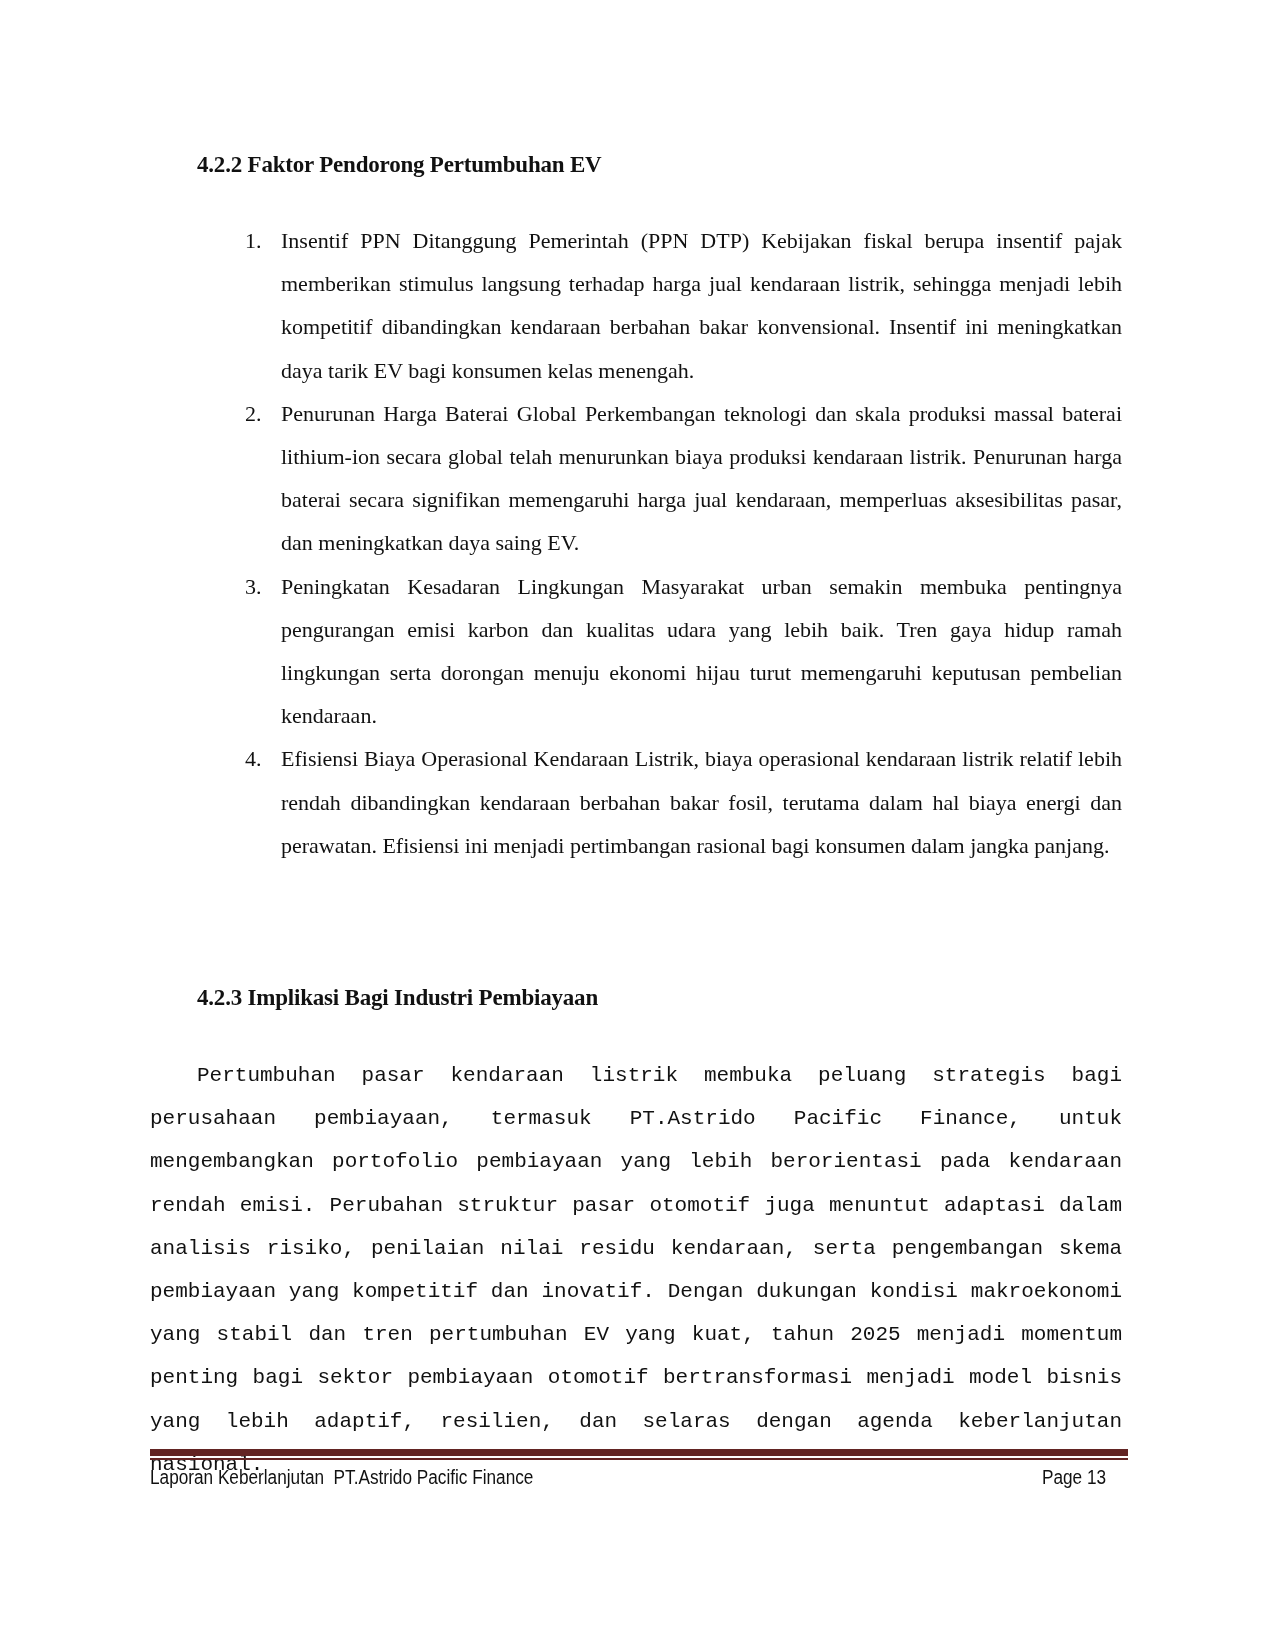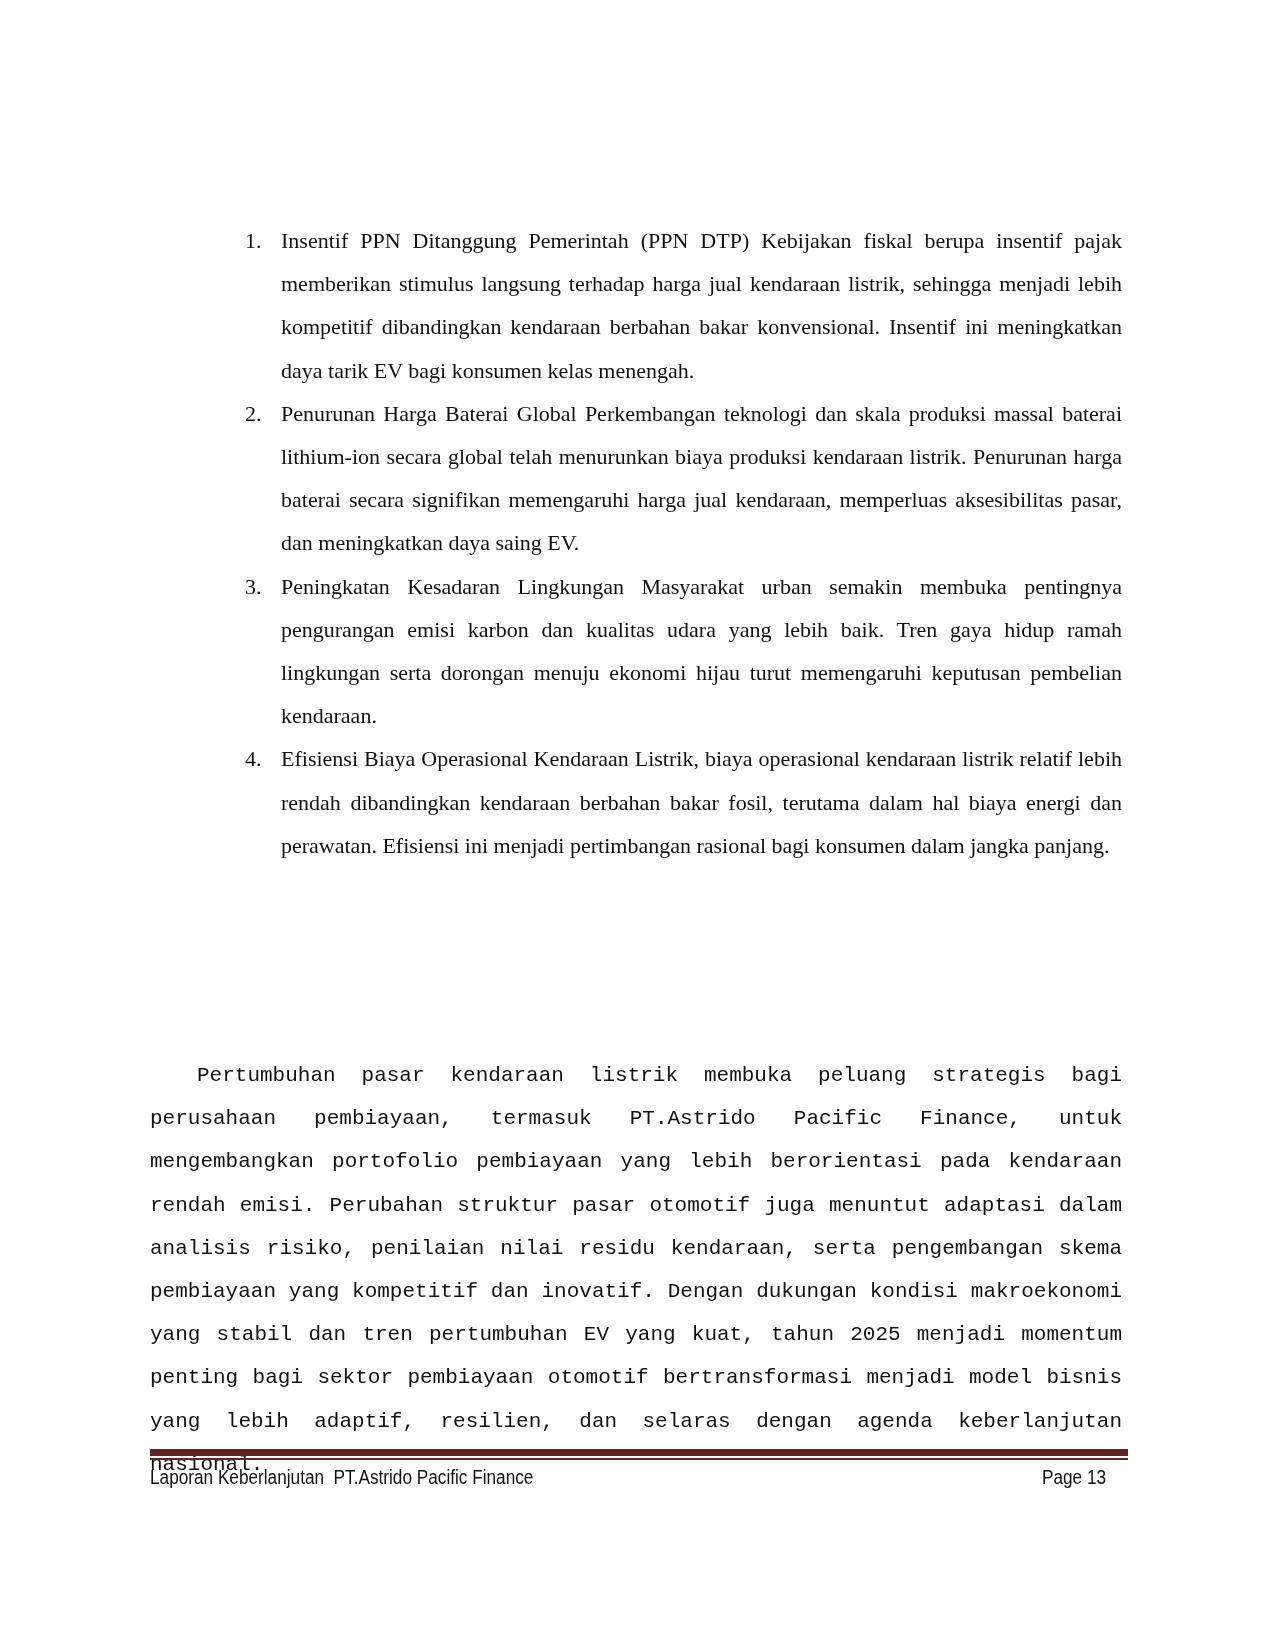--- a/index.html
+++ b/index.html
@@ -39,40 +39,42 @@
       transform: scaleX(0.86); transform-origin: left top;
     }
     #footer-left { left: 150px; }
     #footer-right { left: 1042px; }
   </style>
 </head>
 <body>
 
 <div class="page">
 
+  <h2 id="h1" class="heading">4.2.2 Faktor Pendorong Pertumbuhan EV</h2>
 
   <ol class="list">
     <li>
       <span class="num">1.</span>
       <span>Insentif PPN Ditanggung Pemerintah (PPN DTP) Kebijakan fiskal berupa insentif pajak memberikan stimulus langsung terhadap harga jual kendaraan listrik, sehingga menjadi lebih kompetitif dibandingkan kendaraan berbahan bakar konvensional. Insentif ini meningkatkan daya tarik EV bagi konsumen kelas menengah.</span>
     </li>
     <li>
       <span class="num">2.</span>
       <span>Penurunan Harga Baterai Global Perkembangan teknologi dan skala produksi massal baterai lithium-ion secara global telah menurunkan biaya produksi kendaraan listrik. Penurunan harga baterai secara signifikan memengaruhi harga jual kendaraan, memperluas aksesibilitas pasar, dan meningkatkan daya saing EV.</span>
     </li>
     <li>
       <span class="num">3.</span>
       <span>Peningkatan Kesadaran Lingkungan Masyarakat urban semakin membuka pentingnya pengurangan emisi karbon dan kualitas udara yang lebih baik. Tren gaya hidup ramah lingkungan serta dorongan menuju ekonomi hijau turut memengaruhi keputusan pembelian kendaraan.</span>
     </li>
     <li>
       <span class="num">4.</span>
       <span>Efisiensi Biaya Operasional Kendaraan Listrik, biaya operasional kendaraan listrik relatif lebih rendah dibandingkan kendaraan berbahan bakar fosil, terutama dalam hal biaya energi dan perawatan. Efisiensi ini menjadi pertimbangan rasional bagi konsumen dalam jangka panjang.</span>
     </li>
   </ol>
 
+  <h2 id="h2" class="heading">4.2.3 Implikasi Bagi Industri Pembiayaan</h2>
 
   <p class="para">Pertumbuhan pasar kendaraan listrik membuka peluang strategis bagi perusahaan pembiayaan, termasuk PT.Astrido Pacific Finance, untuk mengembangkan portofolio pembiayaan yang lebih berorientasi pada kendaraan rendah emisi. Perubahan struktur pasar otomotif juga menuntut adaptasi dalam analisis risiko, penilaian nilai residu kendaraan, serta pengembangan skema pembiayaan yang kompetitif dan inovatif. Dengan dukungan kondisi makroekonomi yang stabil dan tren pertumbuhan EV yang kuat, tahun 2025 menjadi momentum penting bagi sektor pembiayaan otomotif bertransformasi menjadi model bisnis yang lebih adaptif, resilien, dan selaras dengan agenda keberlanjutan nasional.</p>
 
   <div id="rule-thick" class="footer-rule"></div>
   <div id="rule-thin" class="footer-rule"></div>
 
   <div id="footer-left" class="footer-text" style="white-space: pre;">Laporan Keberlanjutan  PT.Astrido Pacific Finance</div>
   <div id="footer-right" class="footer-text">Page 13</div>
 
 </div>

